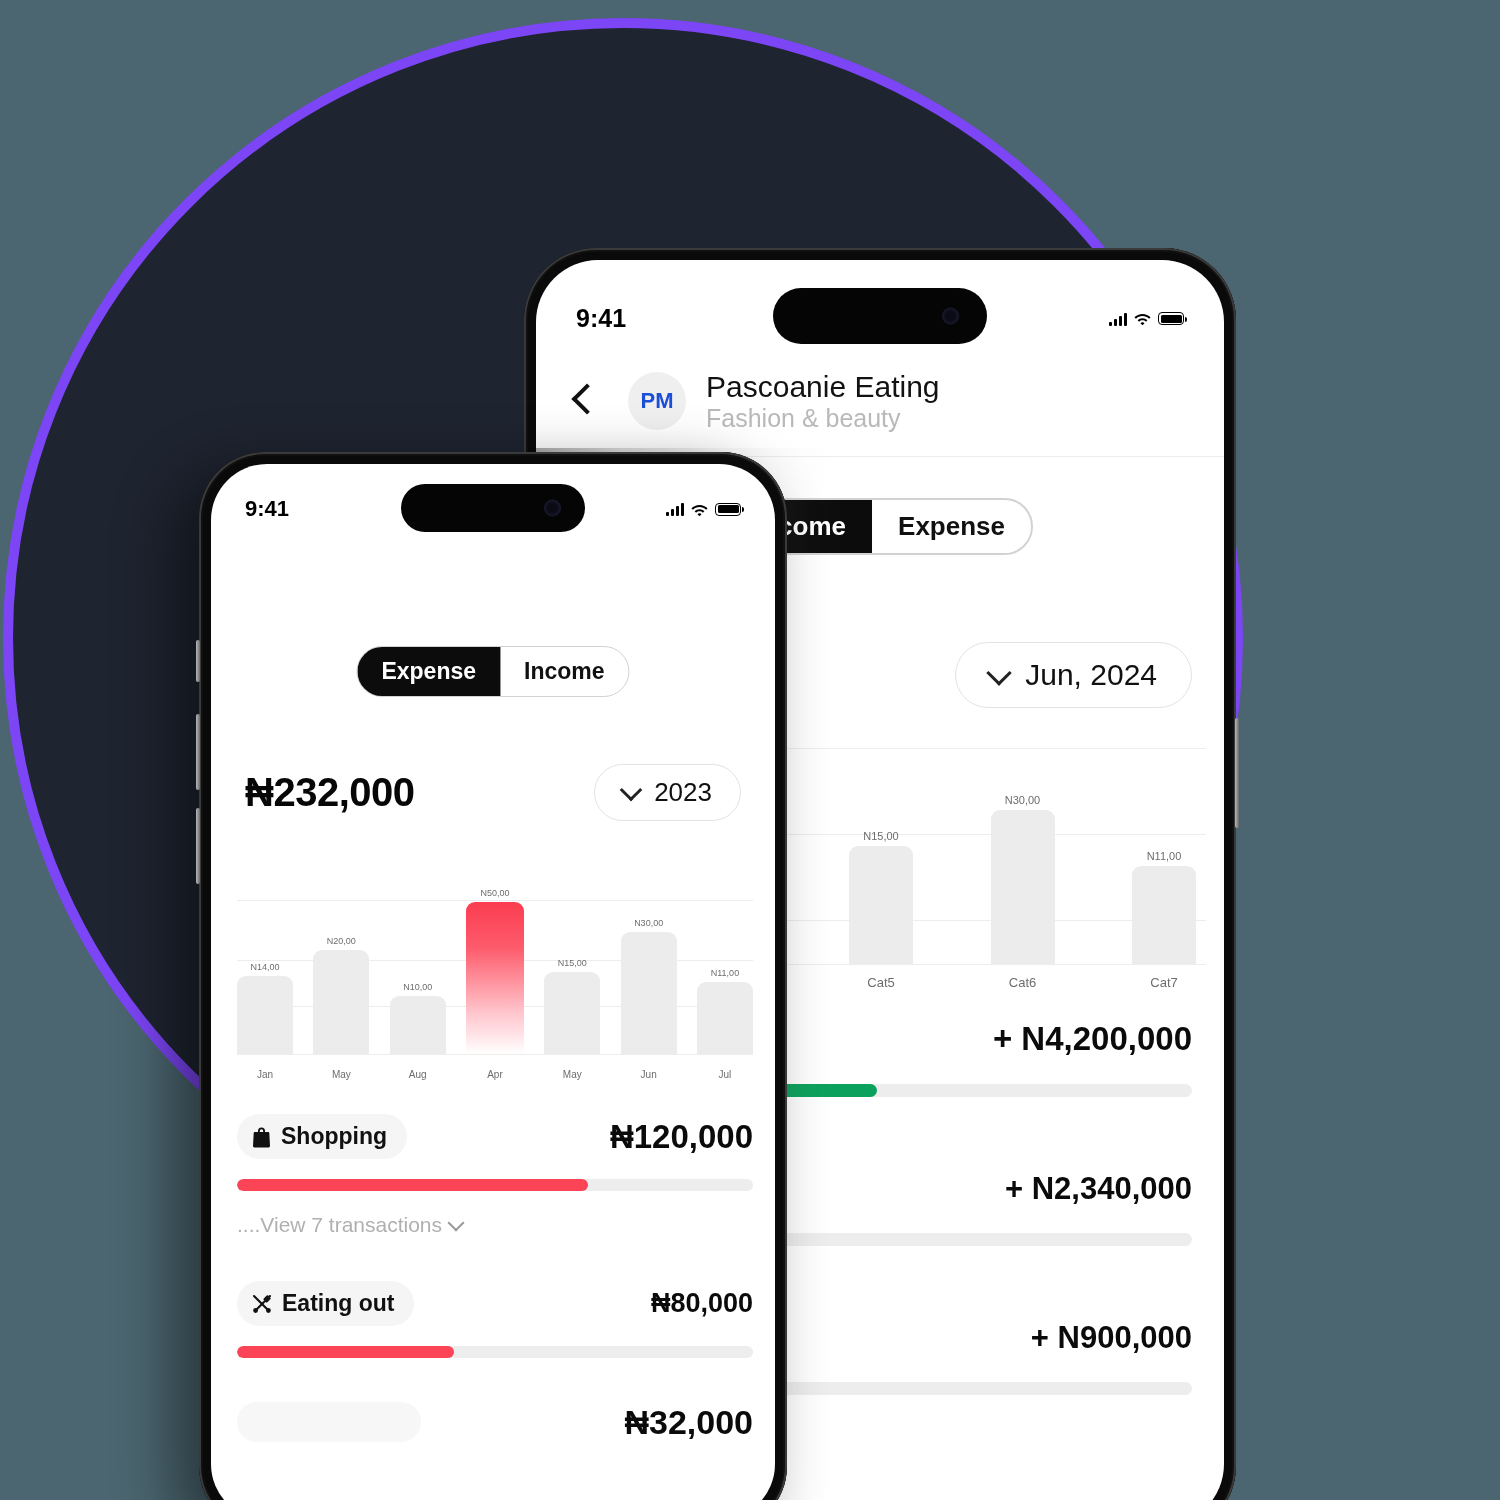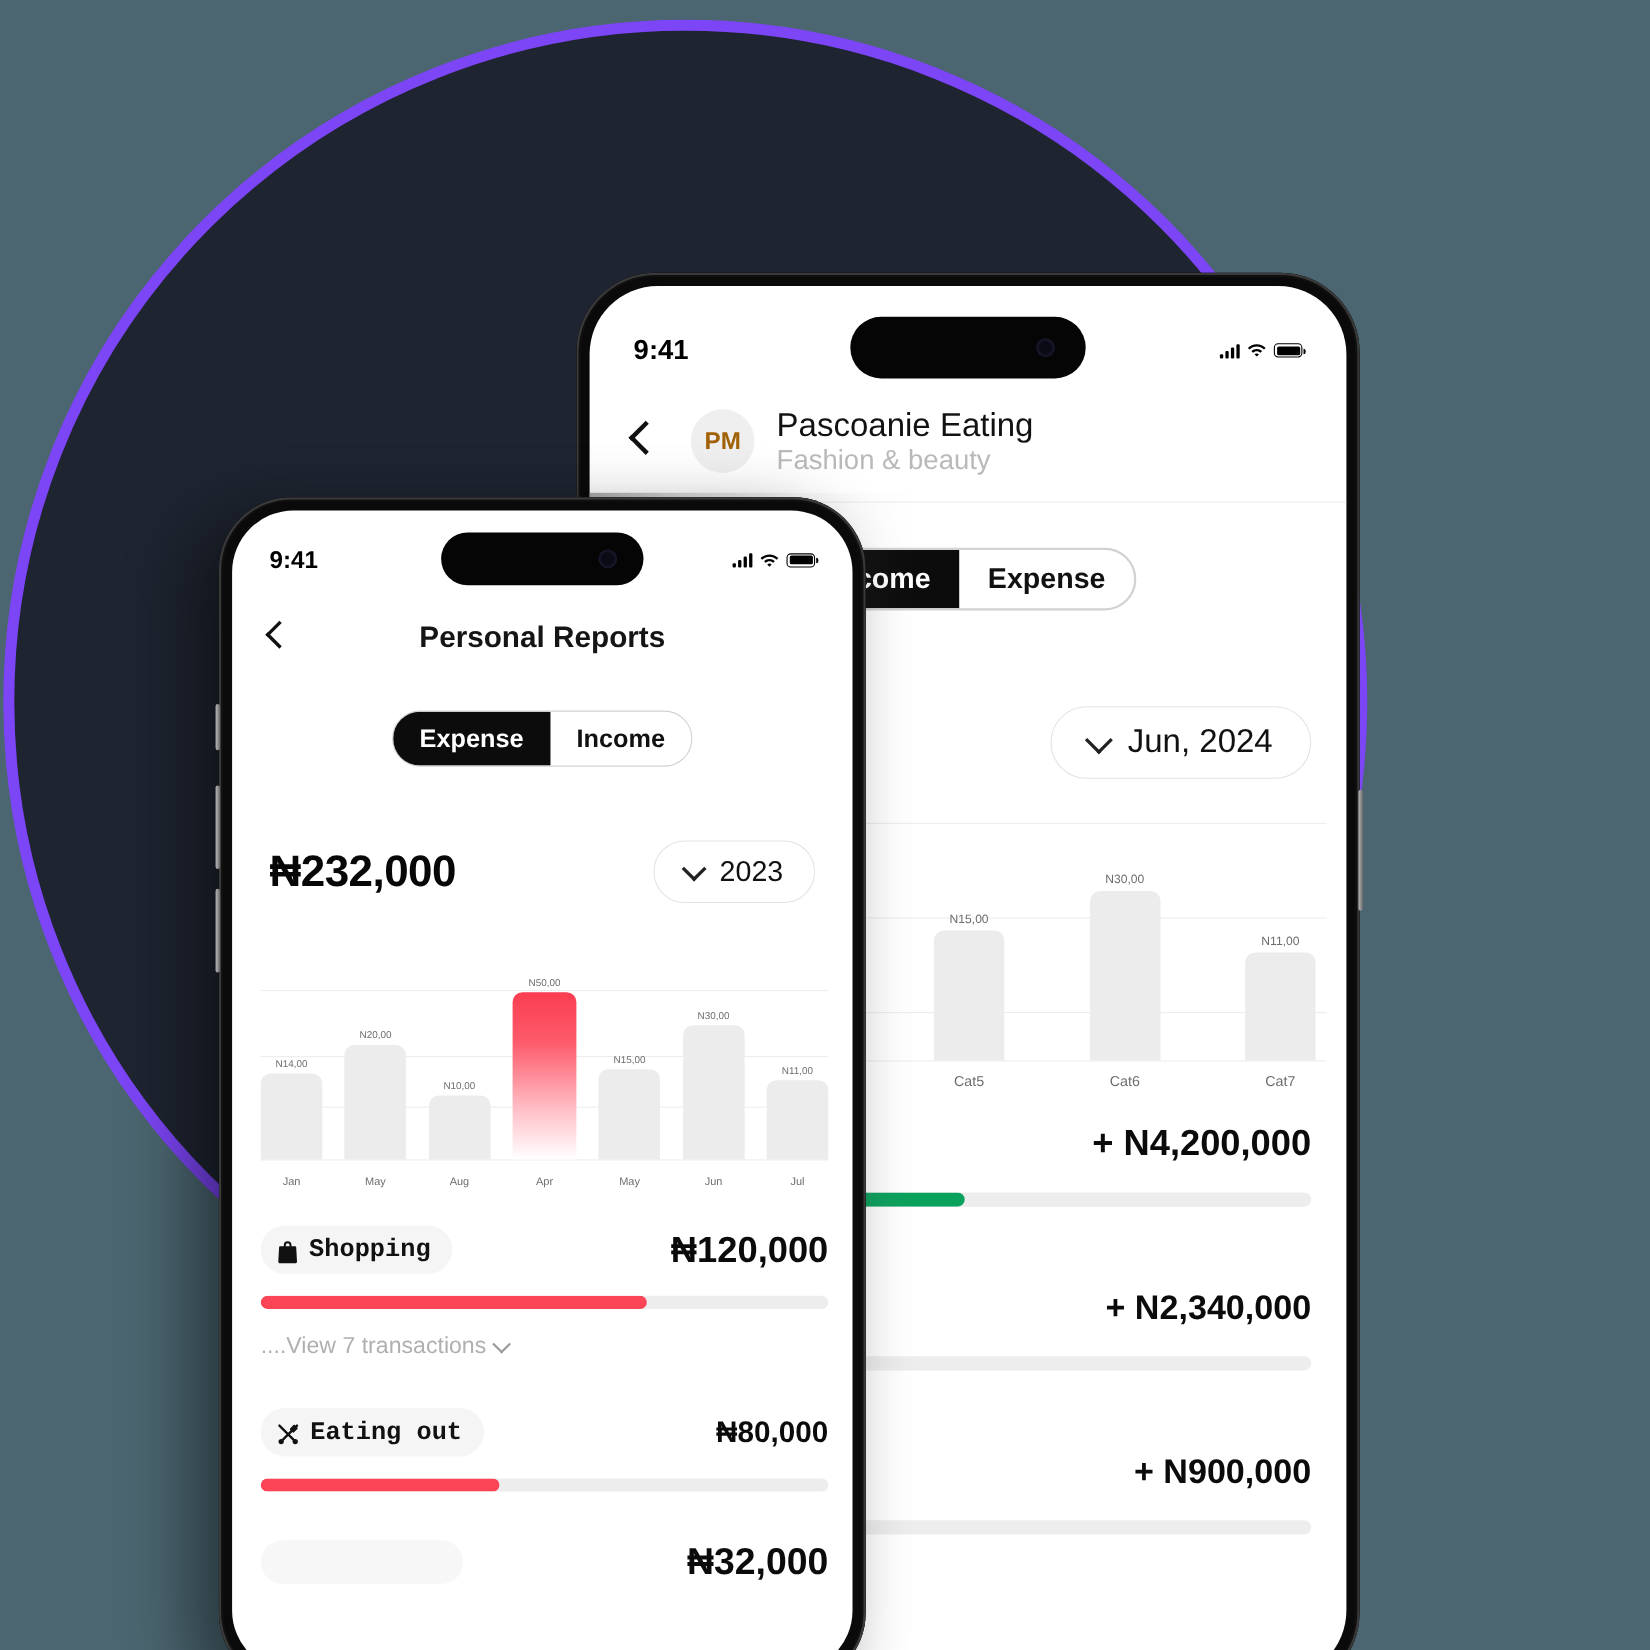--- a/index.html
+++ b/index.html
@@ -70,21 +70,21 @@
   .bars-row{position:absolute;left:0;right:0;bottom:26px;top:0;display:flex;align-items:flex-end;justify-content:space-between;}
   .bcol{display:flex;flex-direction:column;align-items:center;justify-content:flex-end;height:100%;}
   .blab{font-size:9px;color:#6d6d6d;margin-bottom:4px;white-space:nowrap;}
   .bar{border-radius:9px 9px 0 0;background:#ececec;}
   .bar.red{background:linear-gradient(180deg,#fb3d51 0%,#fd5b6b 30%,#ffc3cb 72%,#fff 100%);}
   .bar.green{background:linear-gradient(180deg,#0aa15c 0%,#2cb77a 40%,#a9e3c8 78%,#fff 100%);}
   .xaxis{position:absolute;left:0;right:0;bottom:0;display:flex;justify-content:space-between;}
   .xaxis span{font-size:10px;color:#6d6d6d;text-align:center;}
 
   
-  .chip{display:inline-flex;align-items:flex-end;gap:9px;background:#f5f5f5;border-radius:999px;padding:9px 20px 9px 14px;font-weight:bold;color:#111;font-family:Liberation Mono, monospace;}
+  .chip{display:inline-flex;align-items:center;gap:9px;background:#f5f5f5;border-radius:999px;padding:9px 20px 9px 14px;font-weight:bold;color:#111;}
   .track{height:12px;border-radius:999px;background:#ededed;overflow:hidden;}
   .track span{display:block;height:100%;border-radius:999px;}
   .amount{font-weight:bold;color:#0b0b0b;}
   .viewtx{color:#b0b0b0;display:flex;align-items:center;gap:8px;}
 
   
   .castshadow{position:absolute;pointer-events:none;
      background:linear-gradient(90deg, rgba(90,90,90,.50) 0%, rgba(130,130,130,.30) 28%, rgba(180,180,180,.10) 62%, rgba(255,255,255,0) 100%);}
 </style>
 </head>
@@ -116,21 +116,21 @@
             <span></span>
           </div>
       </div>
     </div>
     <div class="island" style="left:50%;transform:translateX(-50%);top:28px;width:214px;height:56px;"></div>
 
     <div style="position:absolute;top:110px;left:40px;right:30px;display:flex;align-items:center;gap:20px;">
       <div style="padding:6px 10px 6px 0;">
         <span class="backchev" style="width:18px;height:18px;border-width:4px;"></span>
       </div>
-      <div style="width:58px;height:58px;border-radius:50%;background:#efefef;display:flex;align-items:center;justify-content:center;color:#a16207;font-size:22px;font-weight:bold;">
+      <div style="width:58px;height:58px;border-radius:50%;background:#efefef;display:flex;align-items:center;justify-content:center;color:#1d4ed8;font-size:22px;font-weight:bold;">
         <span>PM</span>
       </div>
       <div style="line-height:1.12;">
         <div style="font-size:30px;color:#121212;">Pascoanie Eating</div>
         <div style="font-size:25px;color:#b9b9b9;">Fashion &amp; beauty</div>
       </div>
     </div>
     <div style="position:absolute;top:196px;left:0;right:0;height:1px;background:#ededed;"></div>
 
     <div style="position:absolute;top:238px;left:50%;transform:translateX(-50%);">
@@ -244,26 +244,20 @@
               <path d="M8.5 1C5.3 1 2.5 2.3.4 4.3l1.5 1.5C3.7 4.1 6 3.1 8.5 3.1s4.8 1 6.6 2.7l1.5-1.5C14.5 2.3 11.7 1 8.5 1zm0 4.2c-1.9 0-3.6.8-4.9 2l1.5 1.5c.9-.9 2.1-1.4 3.4-1.4s2.5.5 3.4 1.4l1.5-1.5c-1.3-1.2-3-2-4.9-2zm0 4.1c-.8 0-1.5.3-2 .9l2 2 2-2c-.5-.6-1.2-.9-2-.9z" fill="#000"></path>
             </svg>
         </div>
         <div class="batt">
             <span></span>
           </div>
       </div>
     </div>
     <div class="island" style="left:50%;transform:translateX(-50%);top:20px;width:184px;height:48px;"></div>
 
-    <div style="position:absolute;top:98px;left:34px;right:34px;display:flex;align-items:center;">
-      <div style="padding:6px 10px 6px 0;">
-        <span class="backchev"></span>
-      </div>
-      <div style="position:absolute;left:0;right:0;text-align:center;font-size:27px;font-weight:bold;color:#151515;">Personal Reports</div>
-    </div>
 
     <div style="position:absolute;top:182px;left:50%;transform:translateX(-50%);">
       <div class="seg" style="font-size:23px;">
         <div class="on" style="padding:11px 24px;">Expense</div>
         <div style="padding:11px 24px;">Income</div>
       </div>
     </div>
 
     <div style="position:absolute;top:300px;left:34px;right:34px;display:flex;align-items:center;">
       <div style="font-size:40px;font-weight:bold;color:#070707;letter-spacing:-.5px;">₦232,000</div>

